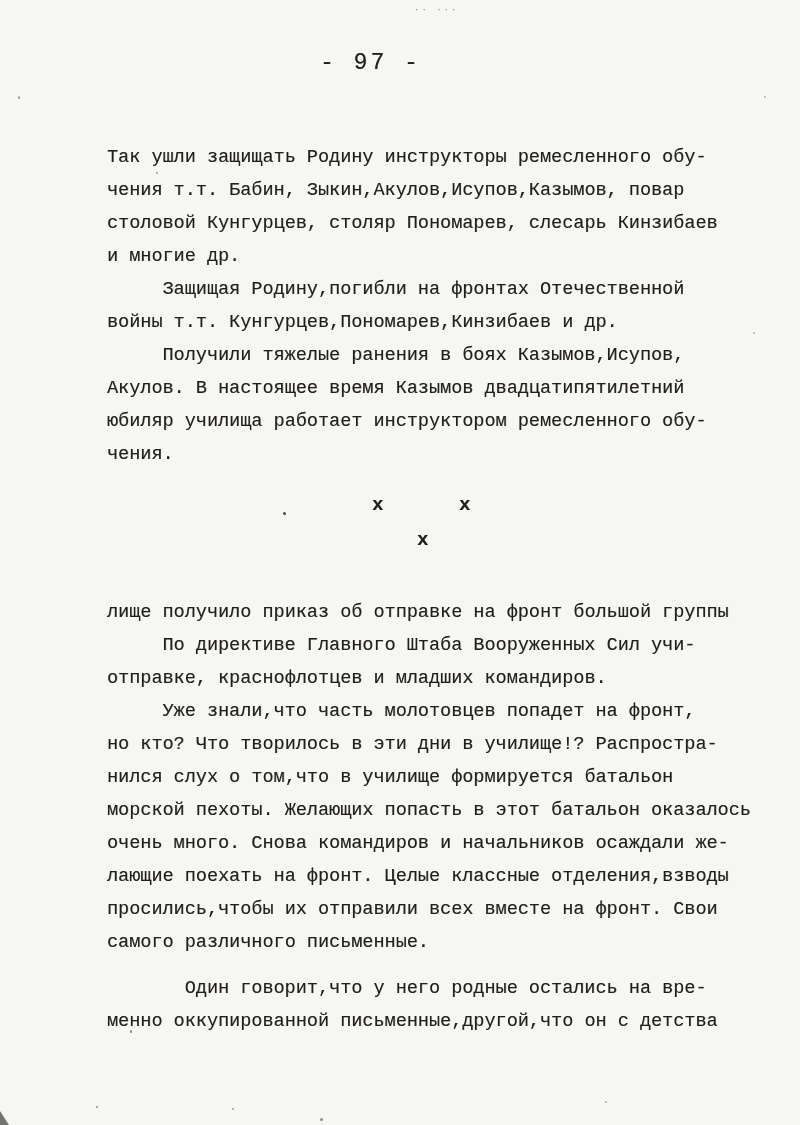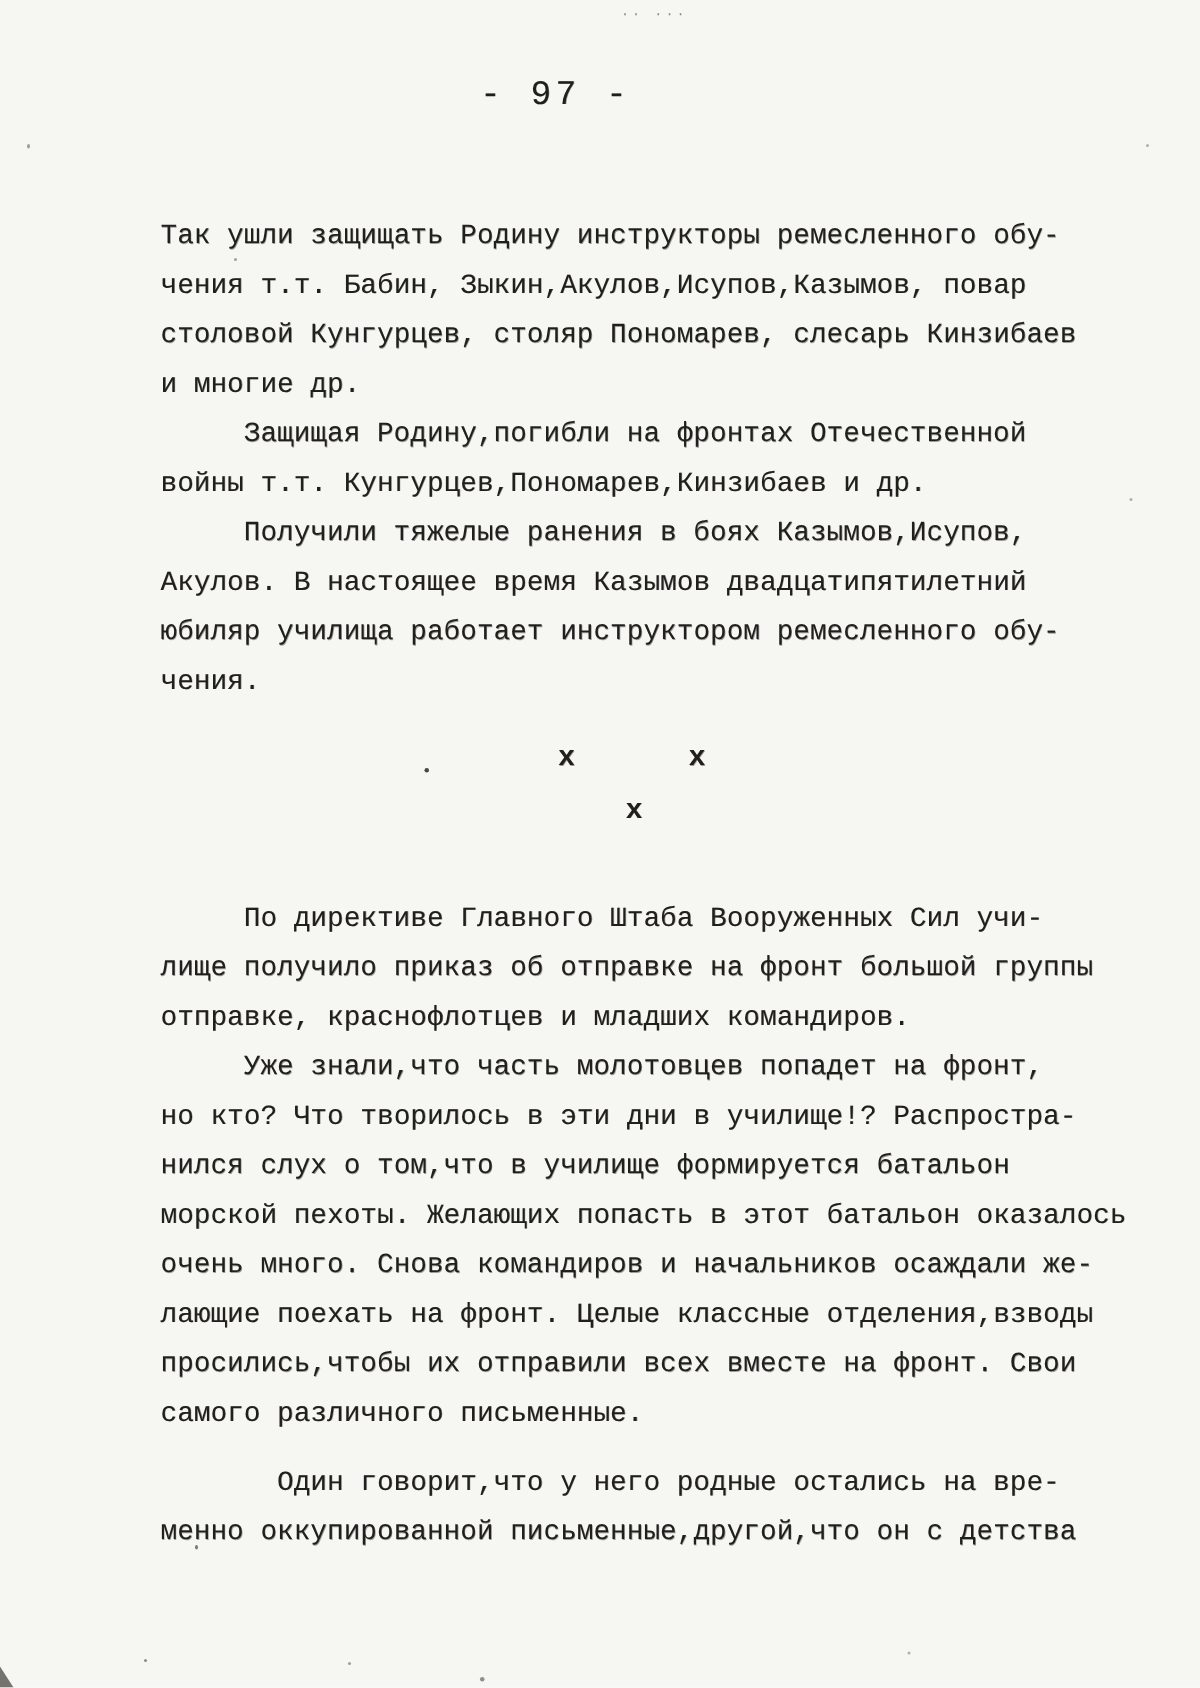--- a/index.html
+++ b/index.html
@@ -109,22 +109,22 @@
       <div class="sep-block">
         <div class="sep-row sep-row-1">
           <span class="sep-x">х</span>
           <span class="sep-x">х</span>
         </div>
         <div class="sep-row sep-row-2">
           <span class="sep-x">х</span>
         </div>
       </div>
       <div class="para indent-tab">
+        <div class="line">лище получило приказ об отправке на фронт большой группы</div>
         <div class="line first">По директиве Главного Штаба Вооруженных Сил учи-</div>
-        <div class="line">лище получило приказ об отправке на фронт большой группы</div>
         <div class="line">отправке, краснофлотцев и младших командиров.</div>
       </div>
       <div class="para indent-tab">
         <div class="line first">Уже знали,что часть молотовцев попадет на фронт,</div>
         <div class="line">но кто? Что творилось в эти дни в училище!? Распростра-</div>
         <div class="line">нился слух о том,что в училище формируется батальон</div>
         <div class="line">морской пехоты. Желающих попасть в этот батальон оказалось</div>
         <div class="line">очень много. Снова командиров и начальников осаждали же-</div>
         <div class="line">лающие поехать на фронт. Целые классные отделения,взводы</div>
         <div class="line">просились,чтобы их отправили всех вместе на фронт. Свои</div>

